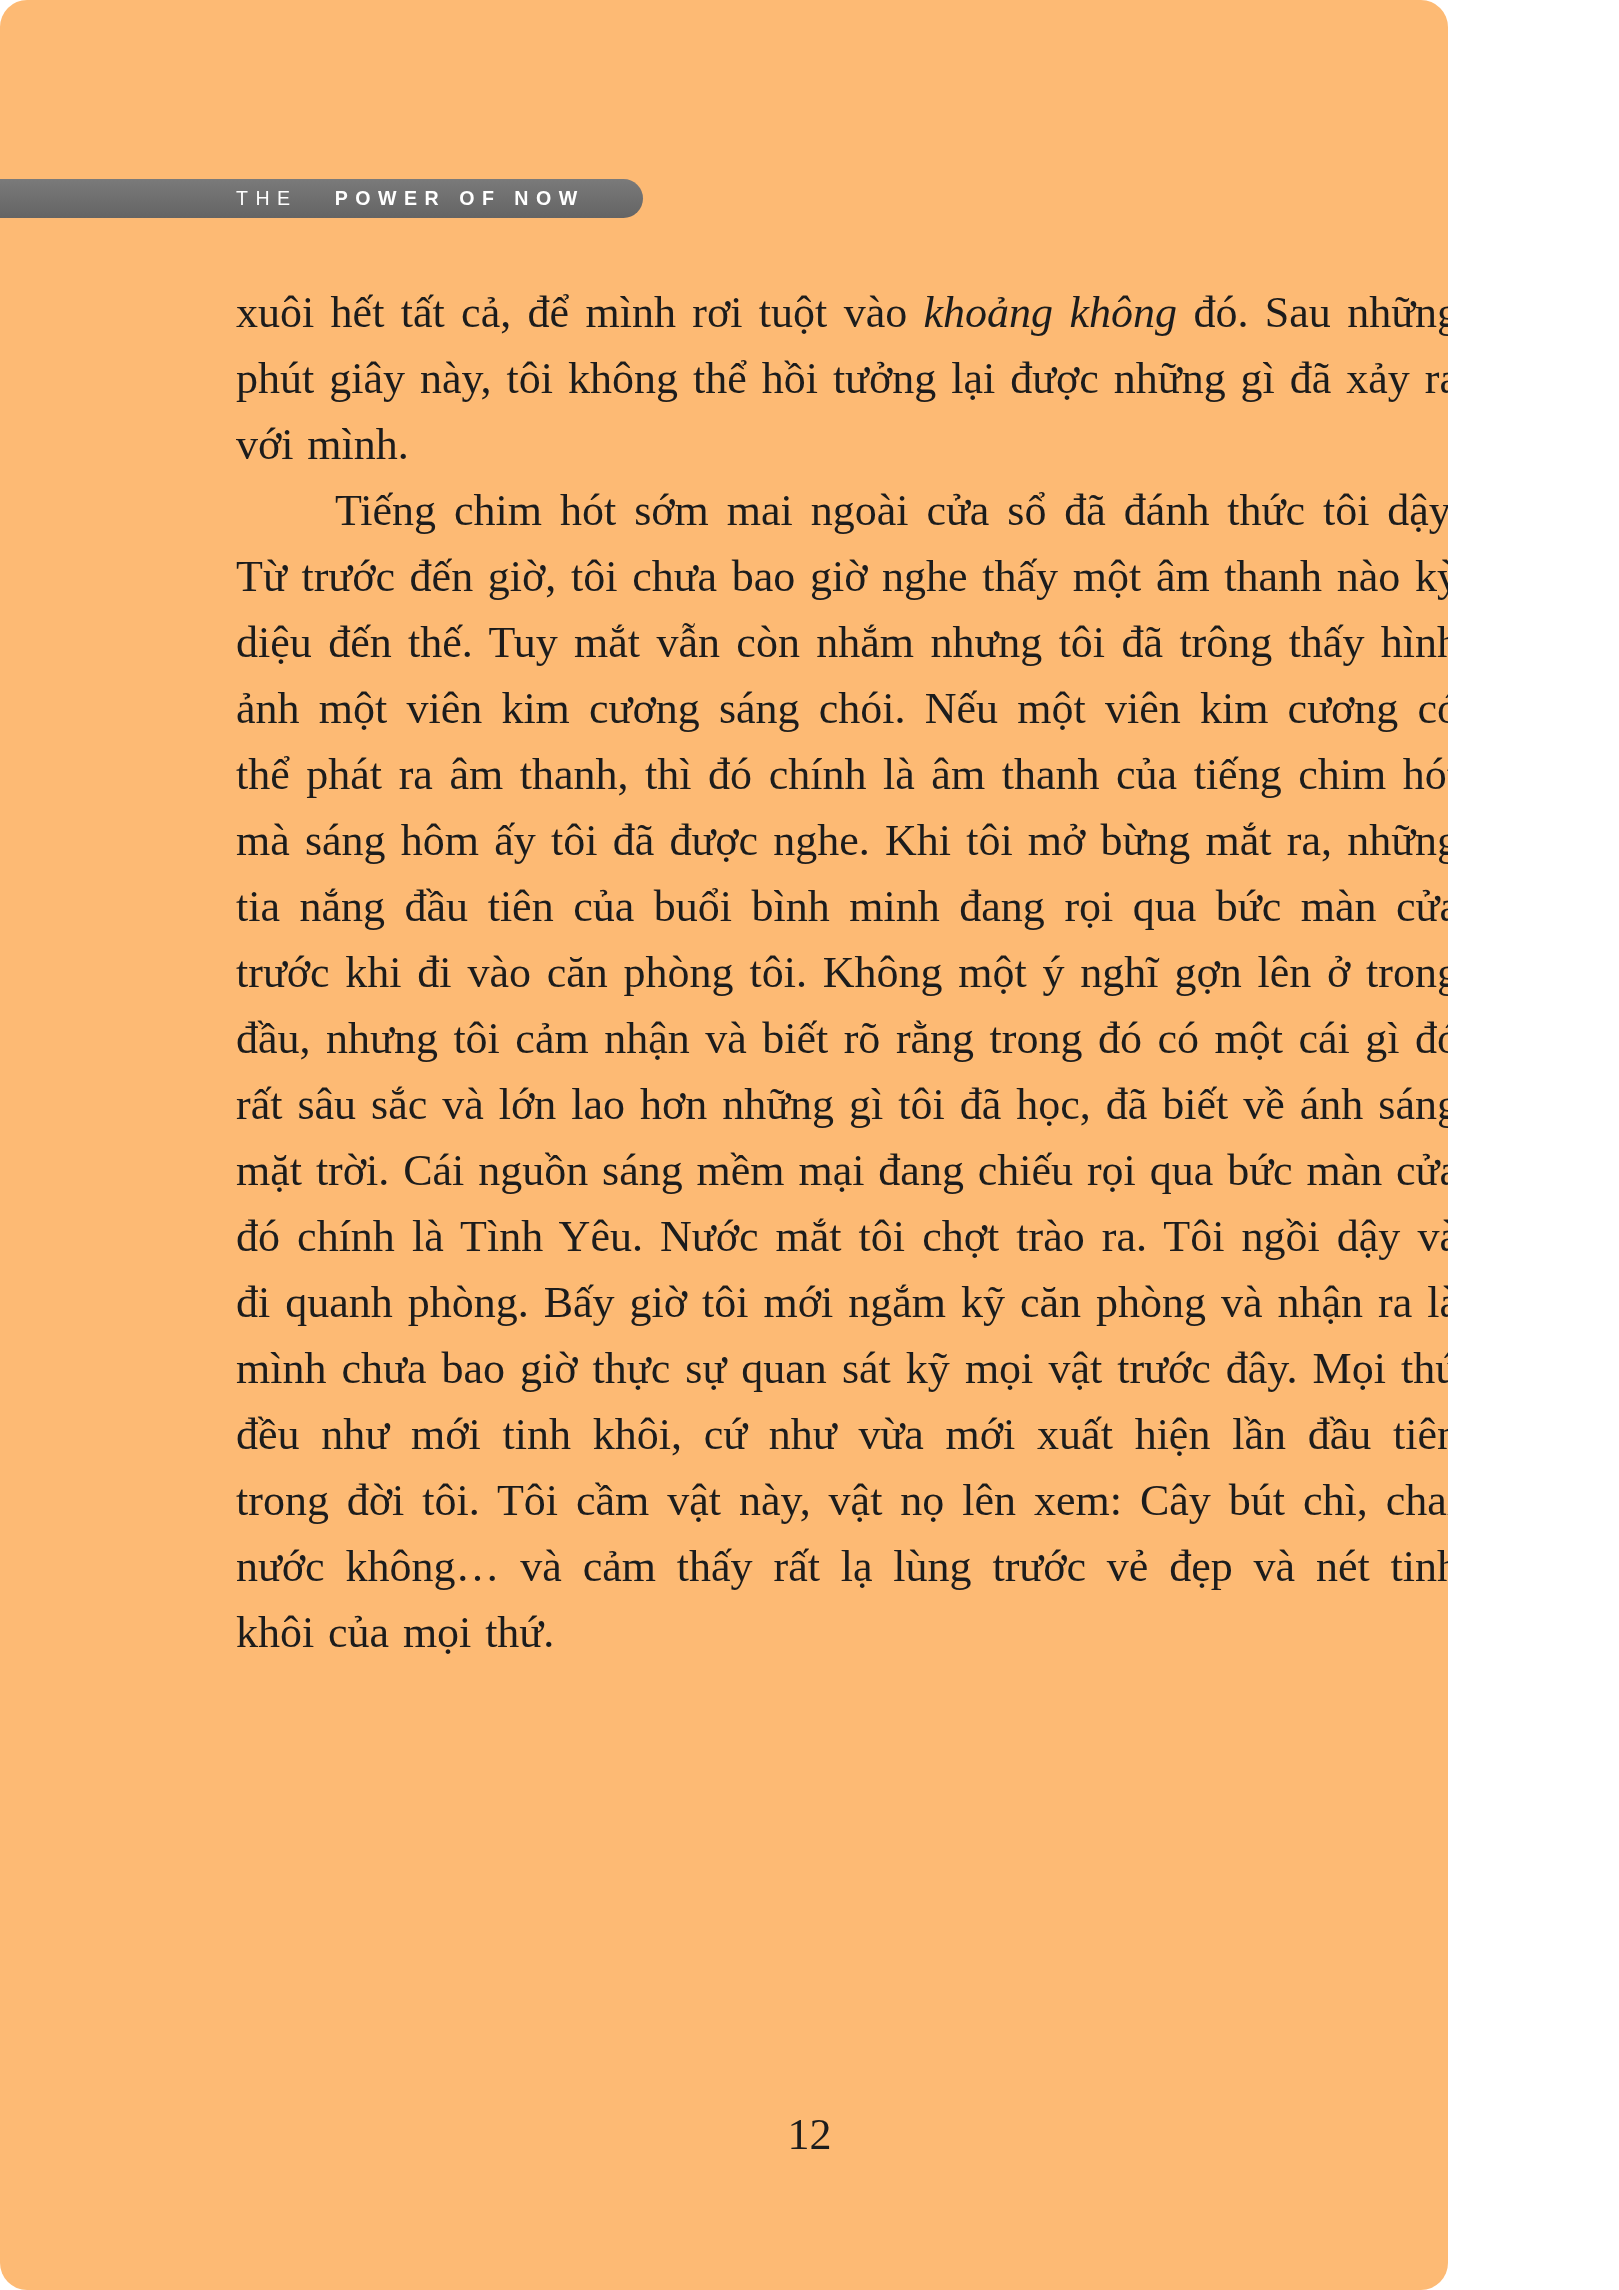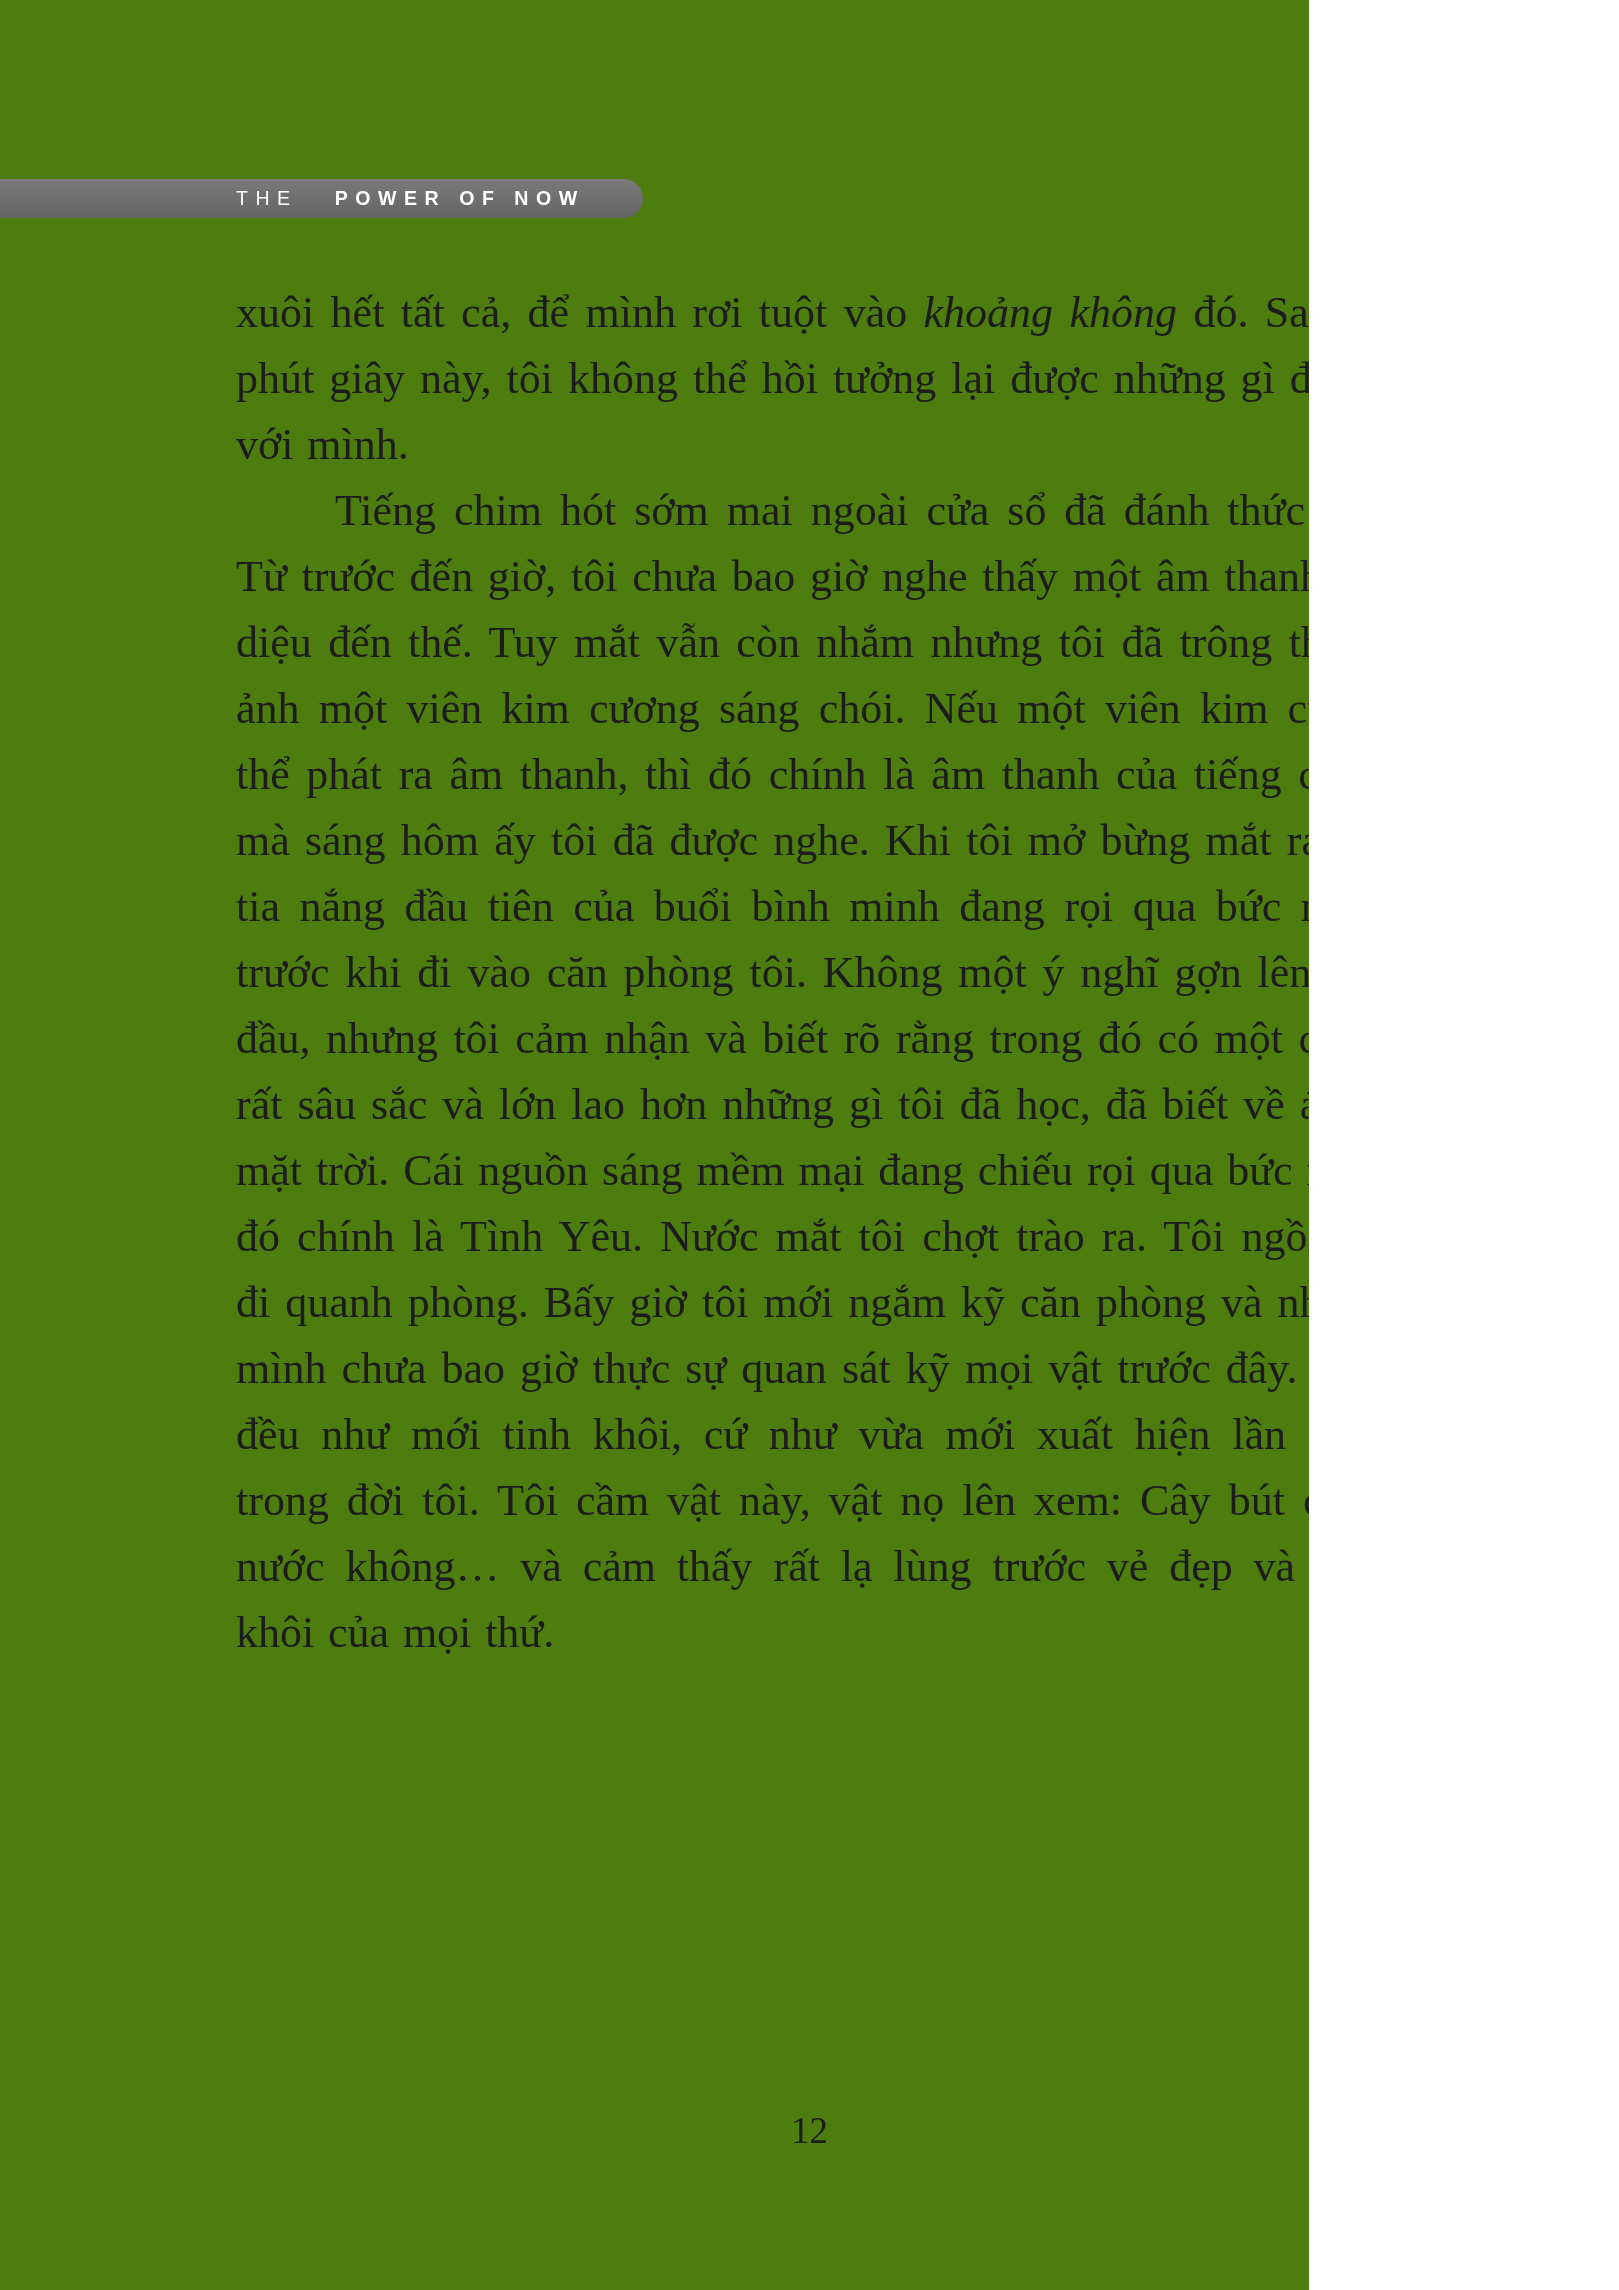--- a/index.html
+++ b/index.html
@@ -2,24 +2,25 @@
 <html style="font-size:15px"><head>
 <meta charset="utf-8">
 <style>
   * { margin: 0; padding: 0; box-sizing: border-box; }
   html, body { background: #ffffff; }
   body {
     font-family: "Liberation Serif", "DejaVu Serif", serif;
   }
   .page {
     position: relative;
-    width: 1309px;
+    width: 1448px;
     height: 2290px;
-    background: #4d7c0f;
+    background: #fdba74;
     overflow: hidden;
+    border-radius: 27px;
   }
   
   .running-header {
     position: absolute;
     top: 179px;
     left: 0;
     width: 643px;
     height: 39px;
     background: linear-gradient(180deg, #7a7a7a 0%, #646464 100%);
     border-radius: 0 19.6px 19.6px 0;
@@ -56,21 +57,21 @@
   .para.indent { text-indent: 99px; }
   .para em { font-style: italic; margin-top: 16px; }
   
   .page-number {
     position: absolute;
     top: 2109px;
     left: 0;
     width: 1619px;
     text-align: center;
     color: #1c1c1c;
-    font-size: 37px;
+    font-size: 44px;
   }
 </style>
 </head>
 <body>
 
 <div class="page">
 
   <div class="running-header">
     <span class="rh-the">THE</span>
     <span class="rh-rest">POWER OF NOW</span>

